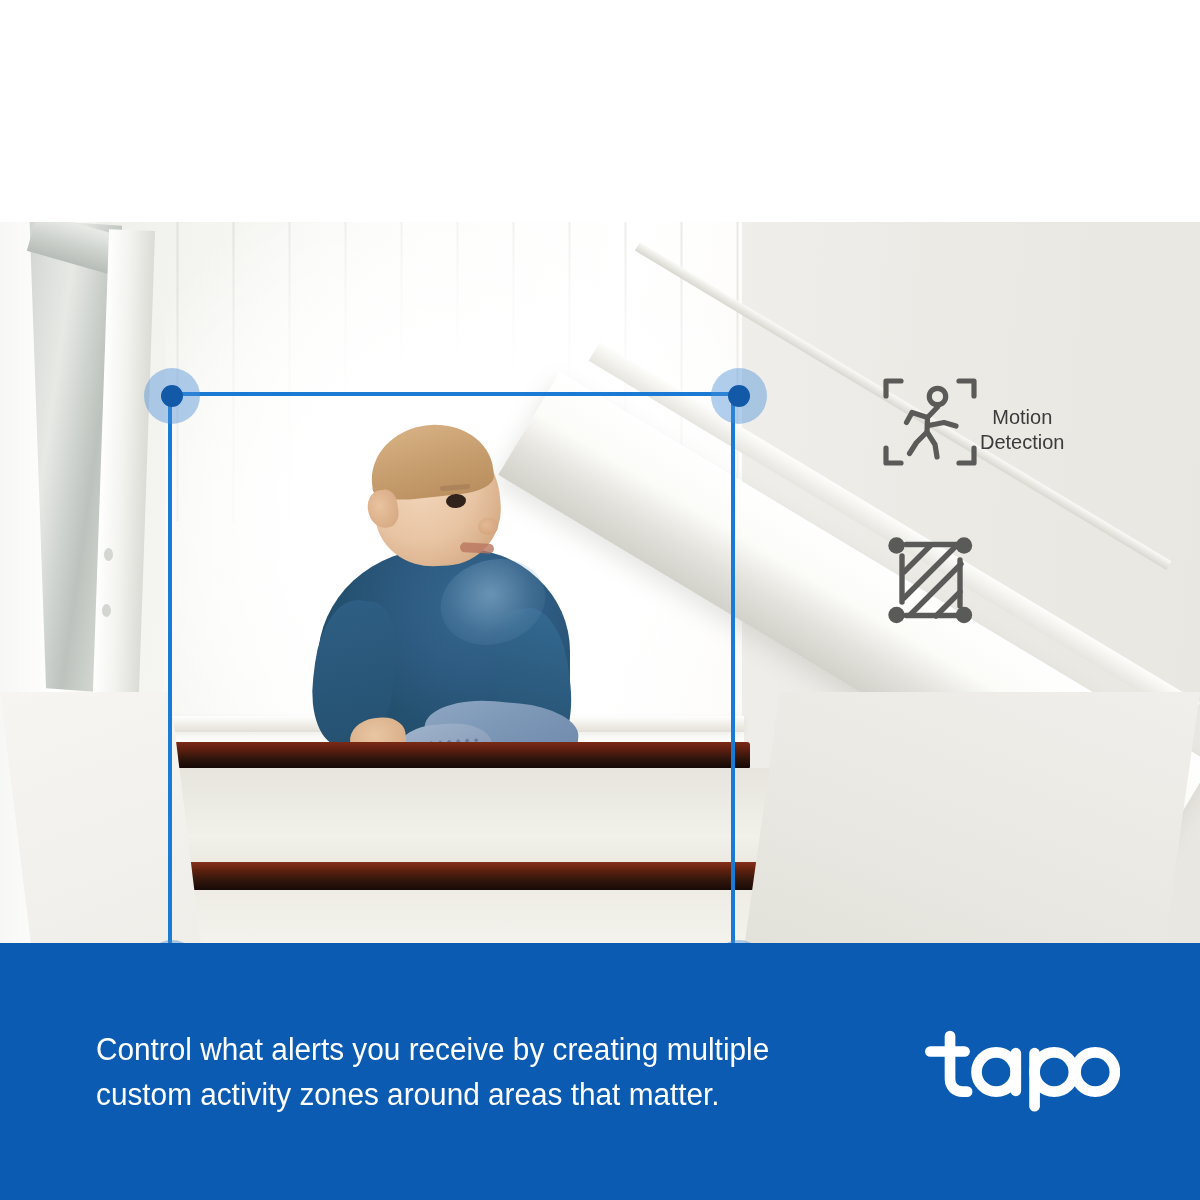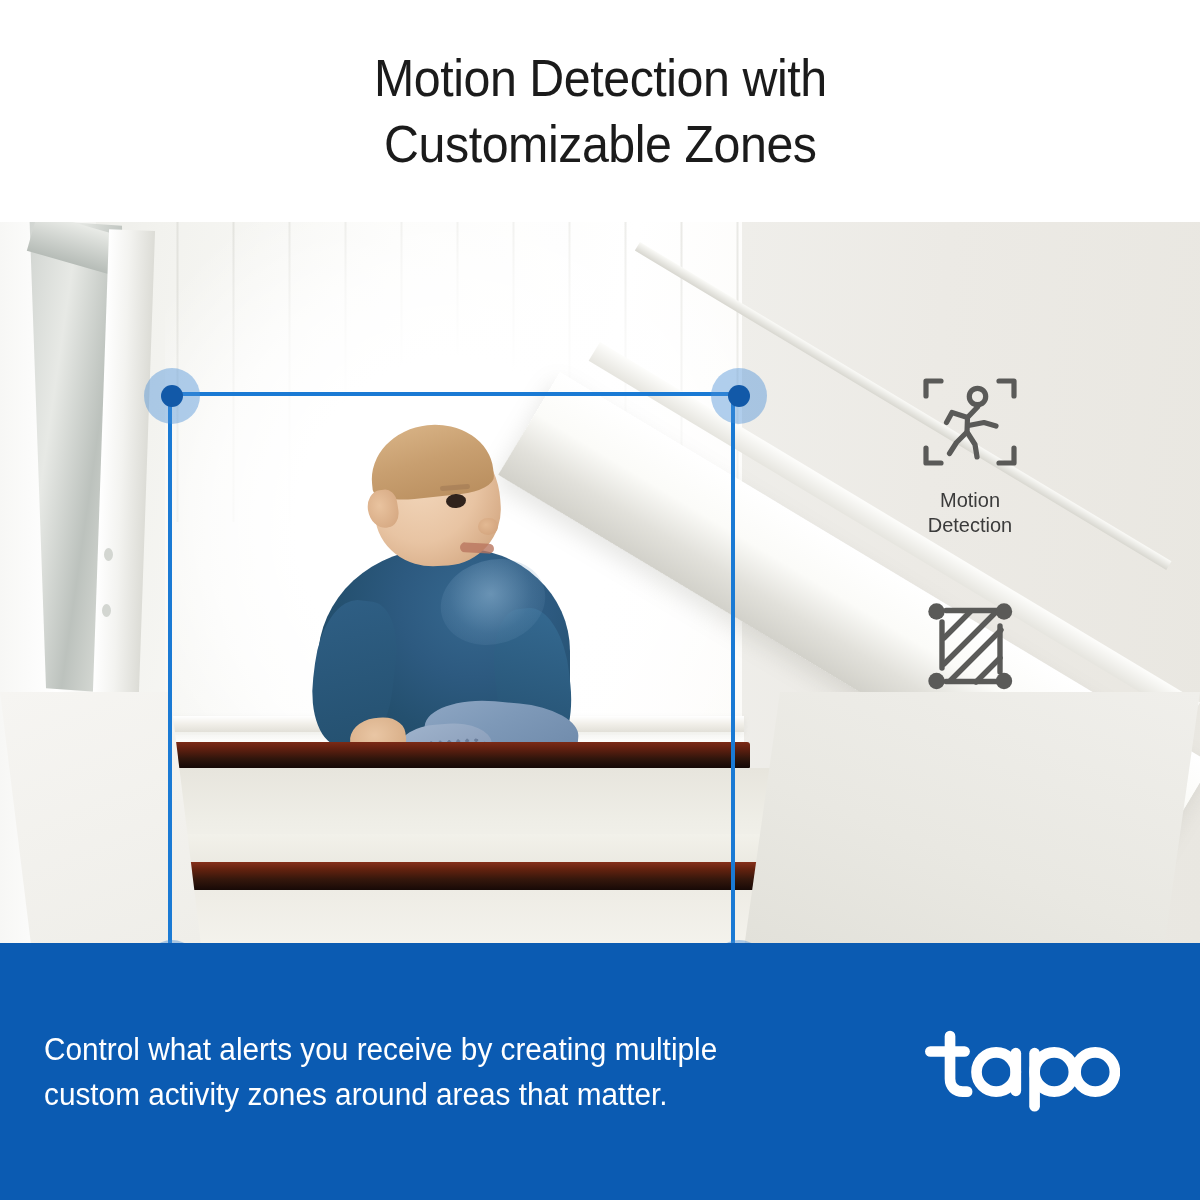--- a/index.html
+++ b/index.html
@@ -268,58 +268,52 @@
   .h-tl { left:0;     top:0; }
   .h-tr { left:567px; top:0; }
   .h-bl { left:0;     top:572px; }
   .h-br { left:567px; top:572px; }
 
   
   .features {
     position:absolute; left:880px; top:150px; width:180px;
     display:flex; flex-direction:column; align-items:center; gap:58px;
   }
-  .feature { display:flex; flex-direction:column; align-items:center; width:180px; }
+  .feature { display:flex; flex-direction:row; align-items:center; width:180px; }
   .feature-icon { width:100px; height:100px; }
   .feature-label {
     margin-top:16px;
     font-size:20px; line-height:25px;
     color:#3b3b3b; text-align:center; font-weight:400;
   }
 
   
   .footer {
     position:absolute; left:0; top:943px; width:1200px; height:257px;
     background:#0b5bb2;
     display:flex; align-items:center; justify-content:space-between;
-    padding:0 72px 0 44px;
+    padding:0 72px 0 96px;
     gap:27px;
   }
   .footer-text {
     color:#ffffff;
     font-size:31px;
     line-height:45px;
     font-weight:400;
     max-width:740px;
     transform:scaleX(0.96);
     transform-origin:left center;
   }
   .brand { width:205px; height:86px; flex:none; margin-right:8px; }
 </style>
 </head>
 <body>
 
 <div class="page">
 
-  <div class="header">
-    <div class="header-title">
-      <div>Motion Detection with</div>
-      <div>Customizable Zones</div>
-    </div>
-  </div>
 
   <div class="photo">
 
     <div class="wall-base"></div>
     <div class="panel-grooves"></div>
     <div class="window-glow"></div>
     <div class="right-wall"></div>
 
     <div class="stringer"></div>
     <div class="stringer-2"></div>

